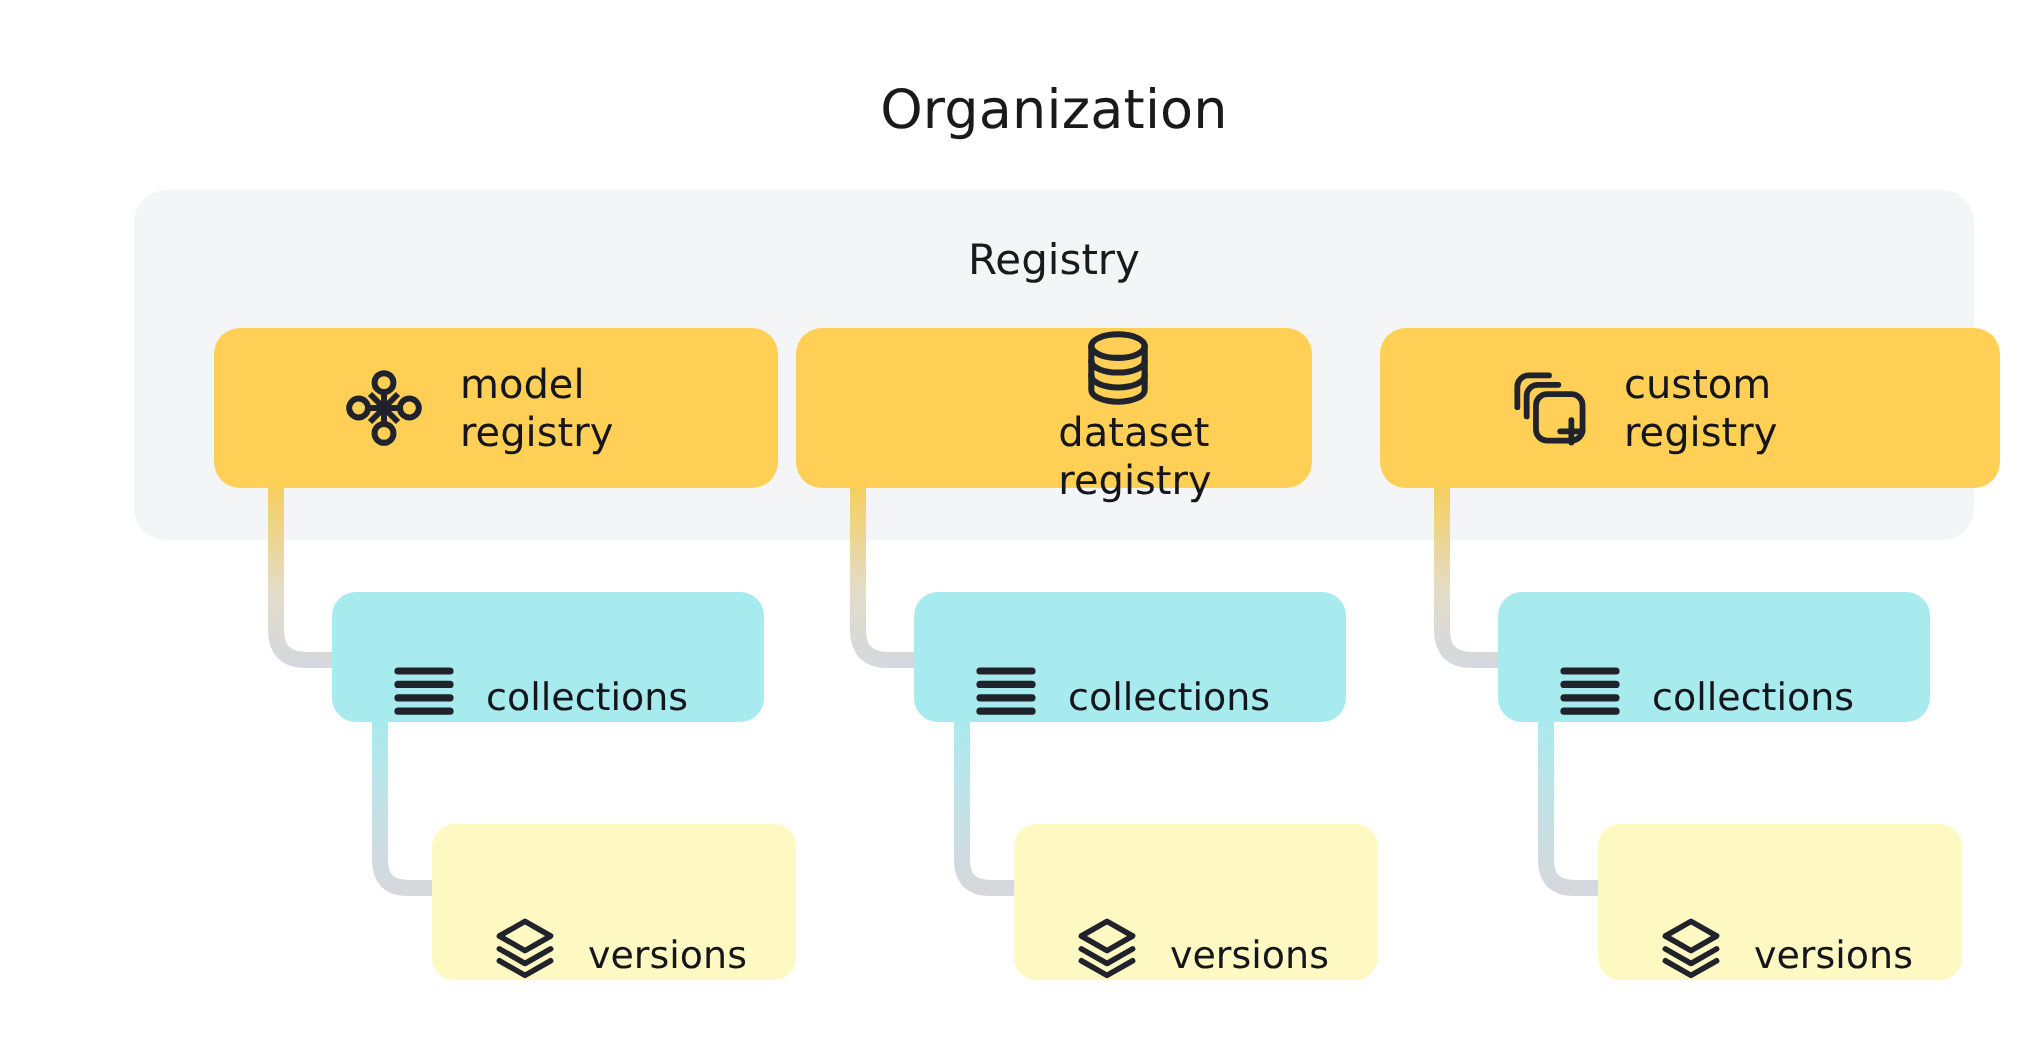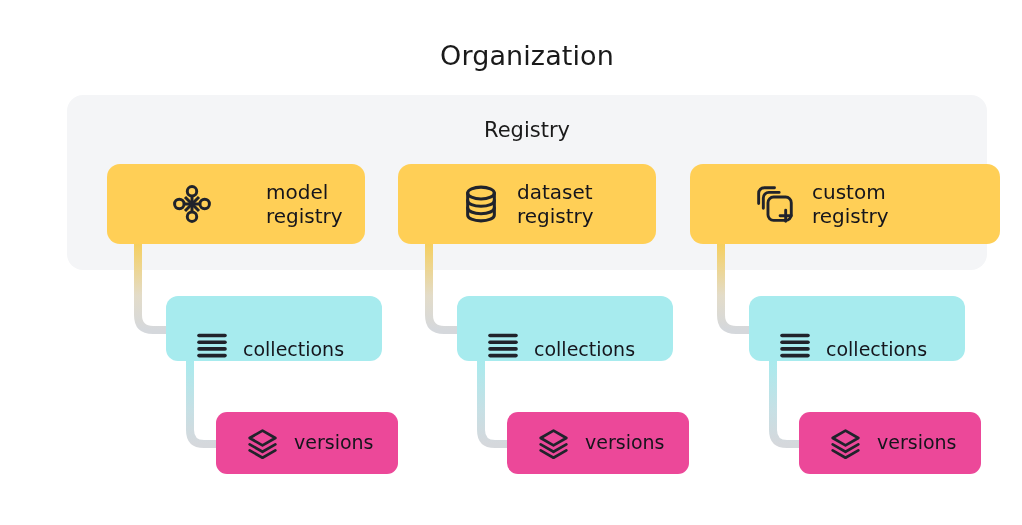--- a/index.html
+++ b/index.html
@@ -83,24 +83,25 @@
 
   .card-collections {
     background: #A7EBEE;
     height: 65px;
     border-radius: 12px;
     padding-left: 30px;
     align-items: flex-end;
   }
 
   .card-versions {
-    background: #ec4899;
-    height: 62px;
+    background: #fef9c3;
+    height: 78px;
     border-radius: 11px;
     padding-left: 30px;
+    align-items: flex-end;
   }
 
   .card-icon {
     flex: 0 0 auto;
     display: flex;
     align-items: center;
     justify-content: center;
   }
 
   .card-label {
@@ -169,21 +170,21 @@
 
     <path d="M 413 240 L 413 315 Q 413 330 428 330 L 443 330" fill="none" stroke="url(#gradYellow2)" stroke-width="8" stroke-linecap="butt"></path>
 
     <path d="M 465 358 L 465 430 Q 465 444 479 444 L 495 444" fill="none" stroke="url(#gradCyan2)" stroke-width="8" stroke-linecap="butt"></path>
 
     <path d="M 705 240 L 705 315 Q 705 330 720 330 L 735 330" fill="none" stroke="url(#gradYellow3)" stroke-width="8" stroke-linecap="butt"></path>
 
     <path d="M 757 358 L 757 430 Q 757 444 771 444 L 787 444" fill="none" stroke="url(#gradCyan3)" stroke-width="8" stroke-linecap="butt"></path>
   </svg>
 
-  <div class="card card-registry" style="left:91px; top:164px; width:258px;gap:36px;">
+  <div class="card card-registry" style="left:91px; top:164px; width:282px;">
     <span class="card-icon">
       <svg class="icon-svg" width="42" height="42" viewBox="0 0 48 48" xmlns="http://www.w3.org/2000/svg">
         <g stroke="#20232b" stroke-width="3.4" fill="none">
           <line x1="24" y1="12.5" x2="24" y2="35.5"></line>
           <line x1="12.5" y1="24" x2="35.5" y2="24"></line>
           <line x1="16" y1="16" x2="32" y2="32"></line>
           <line x1="32" y1="16" x2="16" y2="32"></line>
         </g>
         <g fill="#FFCF56" stroke="#20232b" stroke-width="3.4">
           <circle cx="24" cy="9.5" r="5.4"></circle>
@@ -217,21 +218,21 @@
         <g stroke="#20232b" stroke-width="3" fill="none" stroke-linejoin="round" stroke-linecap="round">
           <path d="M18 4 L32 12 L18 20 L4 12 Z"></path>
           <path d="M4 19 L18 27 L32 19"></path>
           <path d="M4 25.5 L18 33.5 L32 25.5"></path>
         </g>
       </svg>
     </span>
     <span class="card-label">versions</span>
   </div>
 
-  <div class="card card-registry" style="left:382px; top:164px; width:258px;">
+  <div class="card card-registry" style="left:382px; top:164px; width:258px;flex-direction:column;">
     <span class="card-icon">
       <svg class="icon-svg" width="38" height="40" viewBox="0 0 38 42" xmlns="http://www.w3.org/2000/svg">
         <g stroke="#20232b" stroke-width="3.2" fill="none" stroke-linecap="round">
           <ellipse cx="19" cy="9.5" rx="14" ry="6.2"></ellipse>
           <path d="M5 9.5 L5 32.5 C5 36 11.3 38.7 19 38.7 C26.7 38.7 33 36 33 32.5 L33 9.5"></path>
           <path d="M5 17.2 C5 20.7 11.3 23.4 19 23.4 C26.7 23.4 33 20.7 33 17.2"></path>
           <path d="M5 25 C5 28.5 11.3 31.2 19 31.2 C26.7 31.2 33 28.5 33 25"></path>
         </g>
       </svg>
     </span>

